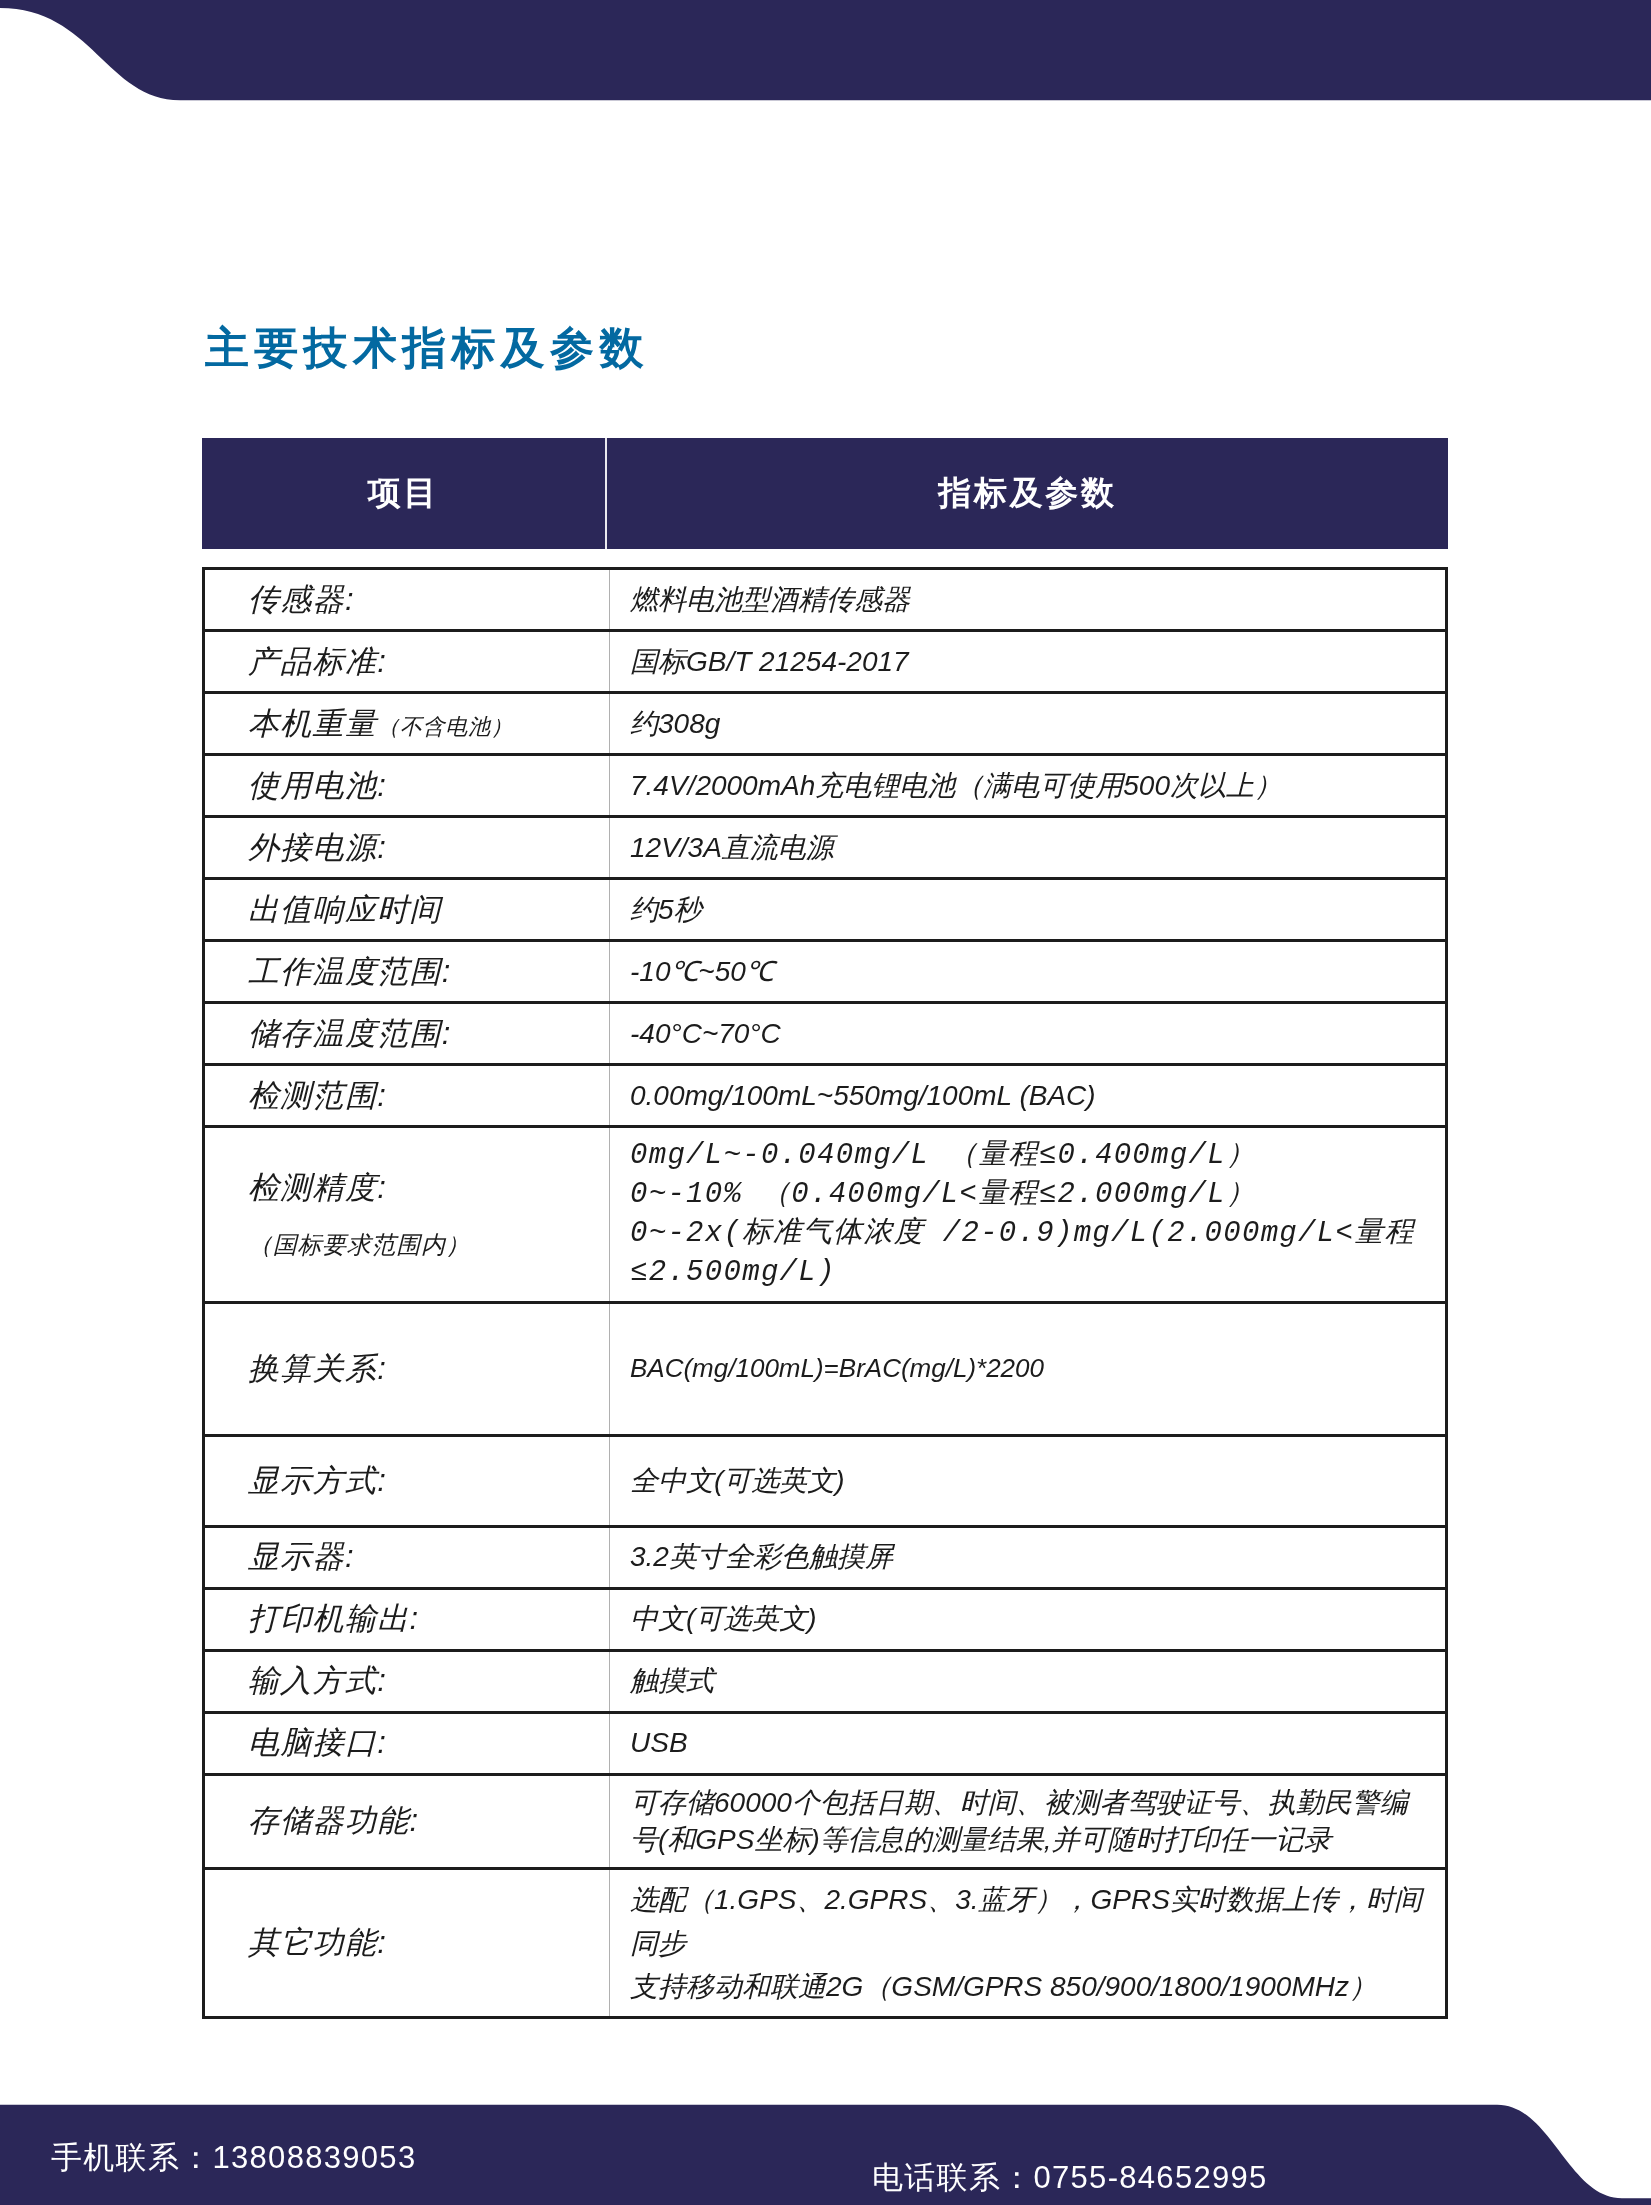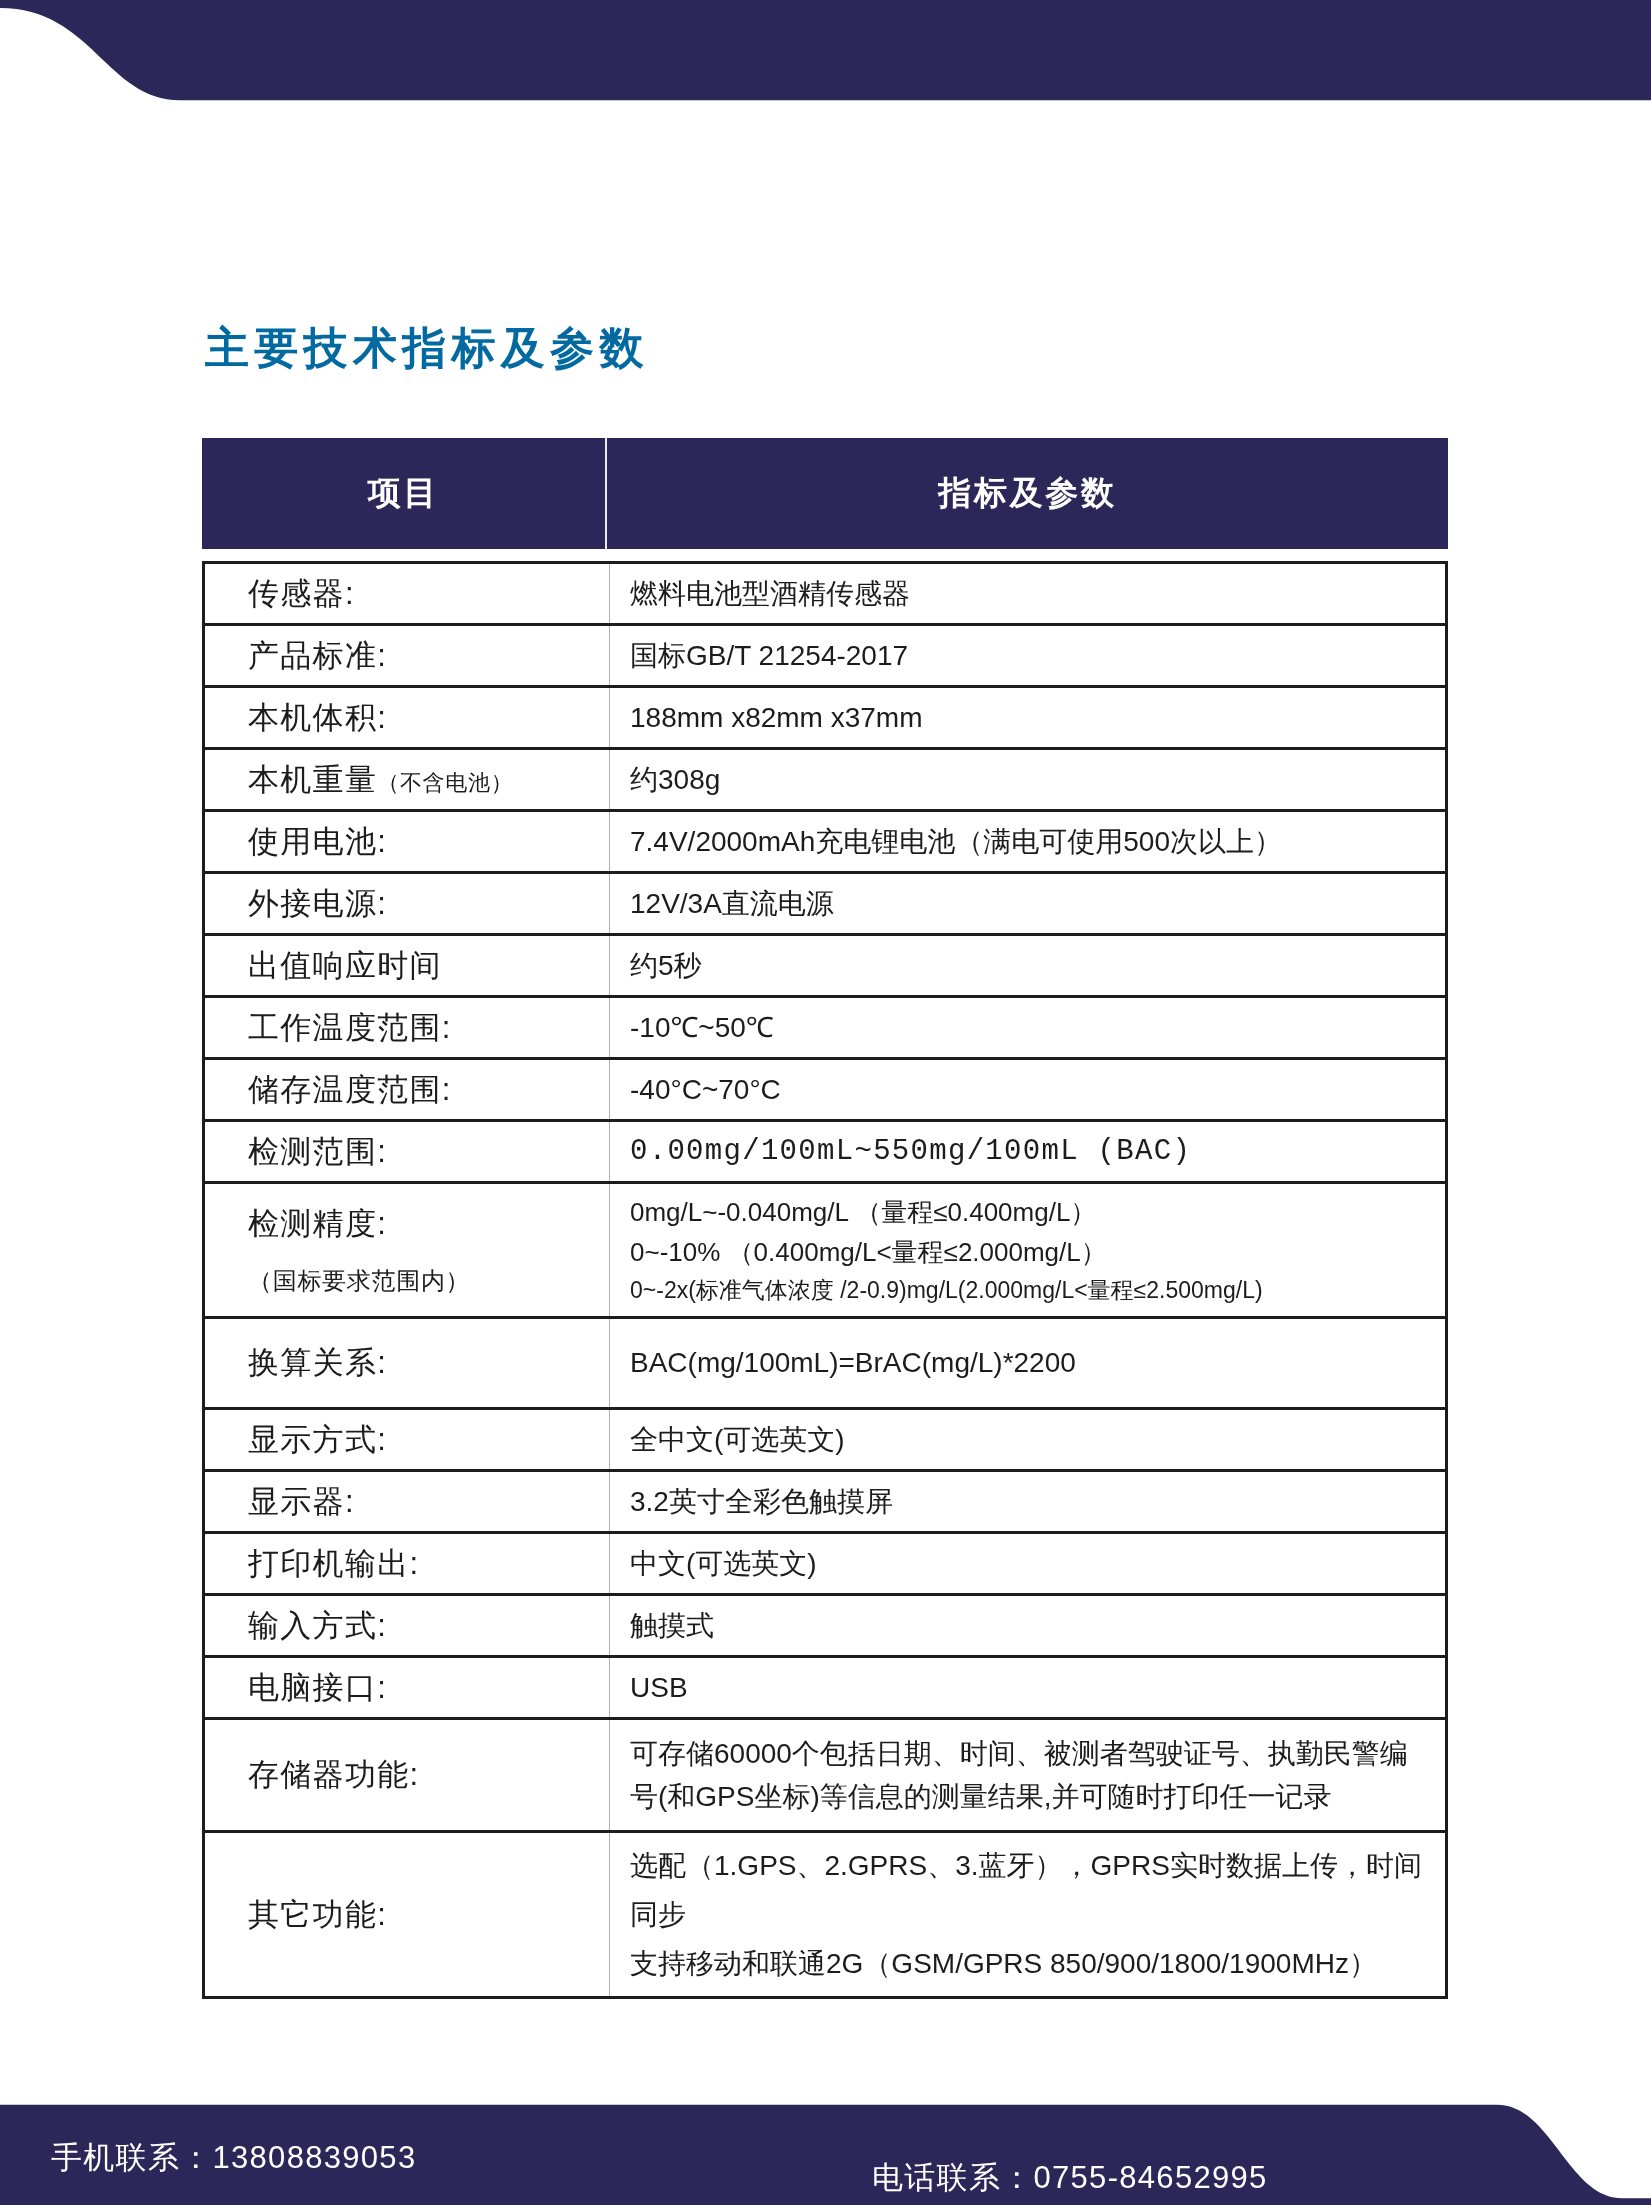--- a/index.html
+++ b/index.html
@@ -53,22 +53,23 @@
     font-weight: bold;
     letter-spacing: 2.7px;
   }
   .spec-header .hcell.item {
     width: 405px;
     border-right: 2px solid rgba(255,255,255,0.9);
     box-sizing: border-box;
   }
   .spec-header .hcell.params { flex: 1; }
   .spec-body {
-    margin-top: 12px;
+    margin-top: 18px;
     border: 3.3px solid #1c1c1c;
+    font-style: italic;
   }
   .row {
     display: flex;
     border-bottom: 3.3px solid #1c1c1c;
     min-height: 59px;
   }
   .row:last-child { border-bottom: none; }
   .cell-label {
     width: 405px;
     box-sizing: border-box;
@@ -144,28 +145,20 @@
 
   <div class="row">
     <div class="cell-label">
       <div class="label-main">产品标准:</div>
     </div>
     <div class="cell-value">
           <div class="vline">国标GB/T 21254-2017</div>
         </div>
   </div>
 
-  <div class="row">
-    <div class="cell-label">
-      <div class="label-main">本机体积:</div>
-    </div>
-    <div class="cell-value">
-          <div class="vline">188mm x82mm x37mm</div>
-        </div>
-  </div>
 
   <div class="row">
     <div class="cell-label">
       <div class="label-main">本机重量<span class="label-sub">（不含电池）</span></div>
     </div>
     <div class="cell-value">
           <div class="vline">约308g</div>
         </div>
   </div>
 

